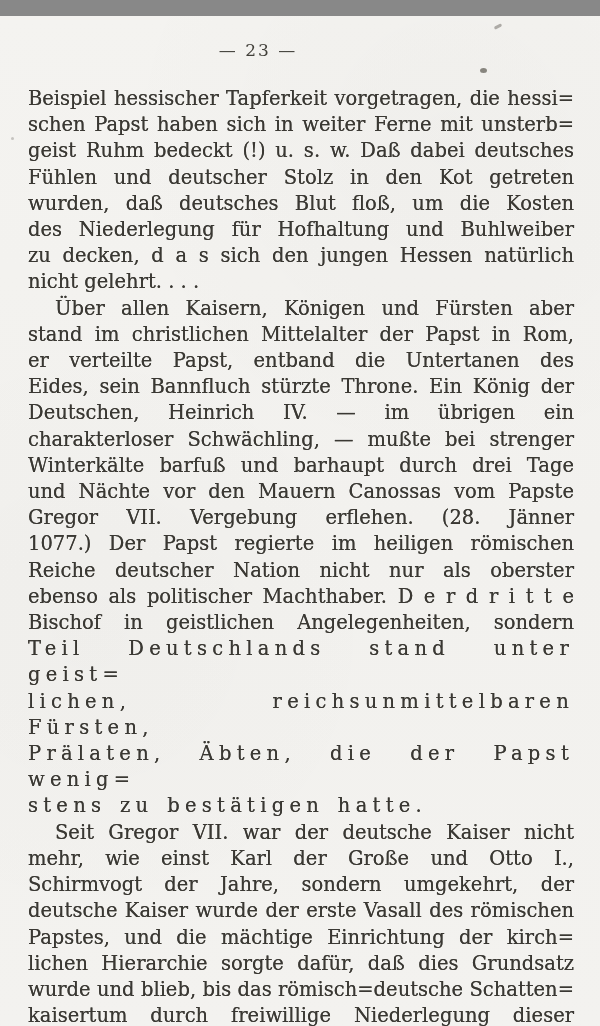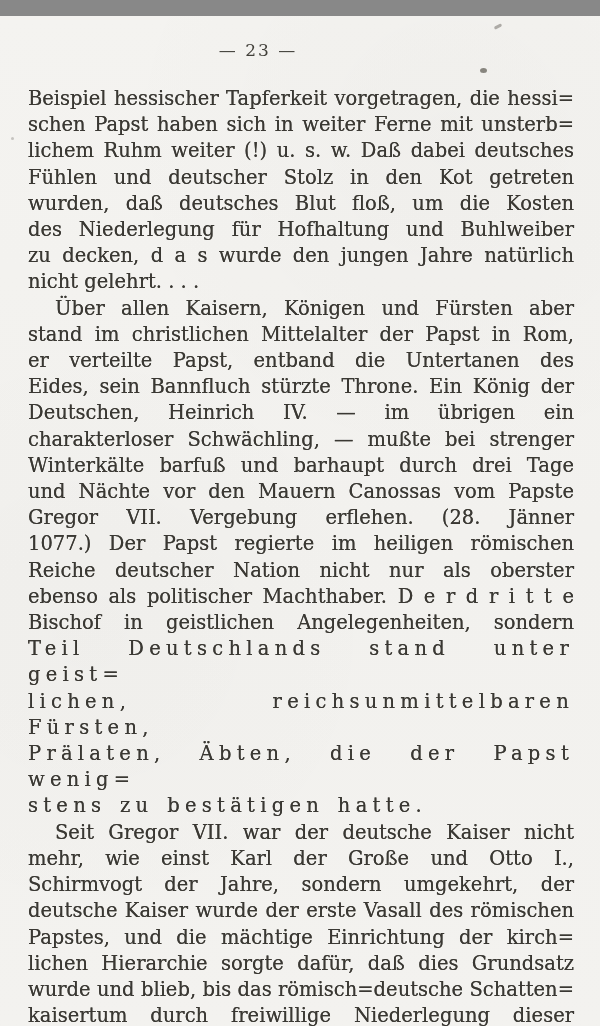--- a/index.html
+++ b/index.html
@@ -49,25 +49,25 @@
 </style>
 </head>
 <body>
 
 <div class="page">
   <div class="page-number">— 23 —</div>
 
   <div class="page-text">
       <div class="line just">Beispiel hessischer Tapferkeit vorgetragen, die hessi=</div>
       <div class="line just">schen Papst haben sich in weiter Ferne mit unsterb=</div>
-      <div class="line just">lichem Ruhm weiter (!) u. s. w. Daß dabei deutsches</div>
+      <div class="line just">geist Ruhm bedeckt (!) u. s. w. Daß dabei deutsches</div>
       <div class="line just">Fühlen und deutscher Stolz in den Kot getreten</div>
       <div class="line just">wurden, daß deutsches Blut floß, um die Kosten</div>
       <div class="line just">des Niederlegung für Hofhaltung und Buhlweiber</div>
-      <div class="line just">zu decken, d a s wurde den jungen Jahre natürlich</div>
+      <div class="line just">zu decken, d a s sich den jungen Hessen natürlich</div>
       <div class="line">nicht gelehrt. . . .</div>
       <div class="line just indent">Über allen Kaisern, Königen und Fürsten aber</div>
       <div class="line just">stand im christlichen Mittelalter der Papst in Rom,</div>
       <div class="line just">er verteilte Papst, entband die Untertanen des</div>
       <div class="line just">Eides, sein Bannfluch stürzte Throne. Ein König der</div>
       <div class="line just">Deutschen, Heinrich IV. — im übrigen ein</div>
       <div class="line just">charakterloser Schwächling, — mußte bei strenger</div>
       <div class="line just">Winterkälte barfuß und barhaupt durch drei Tage</div>
       <div class="line just">und Nächte vor den Mauern Canossas vom Papste</div>
       <div class="line just">Gregor VII. Vergebung erflehen. (28. Jänner</div>

